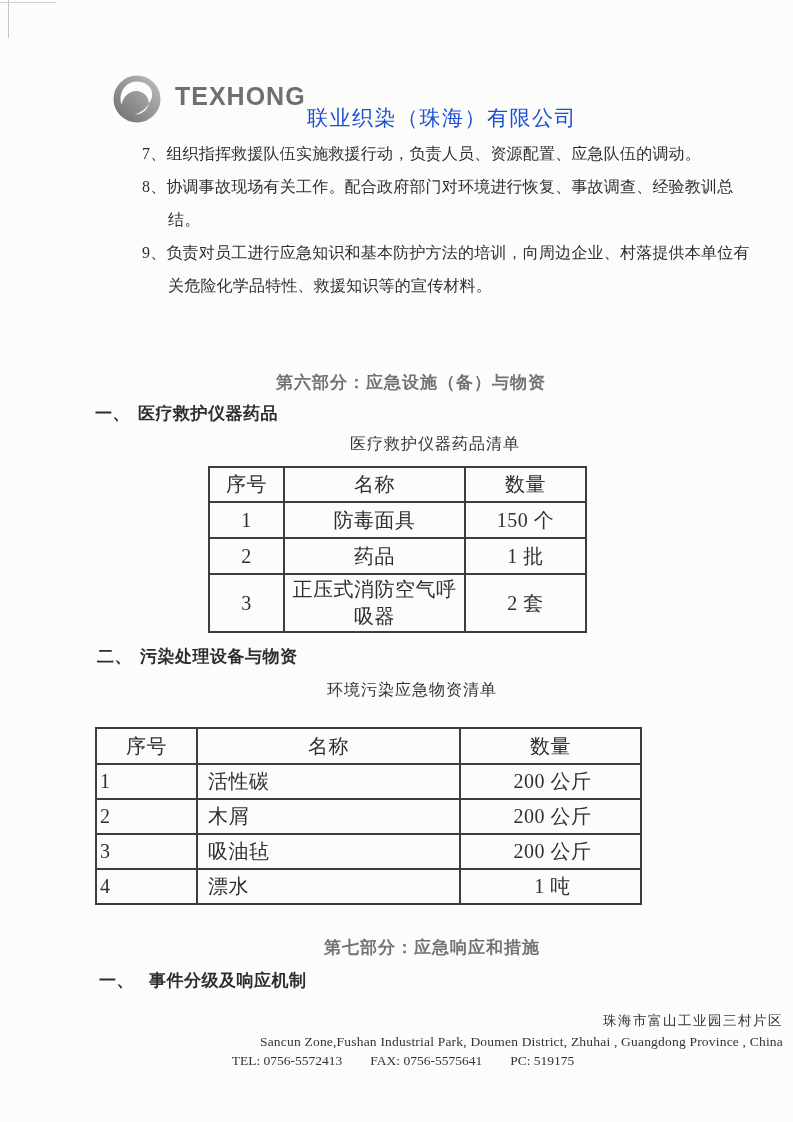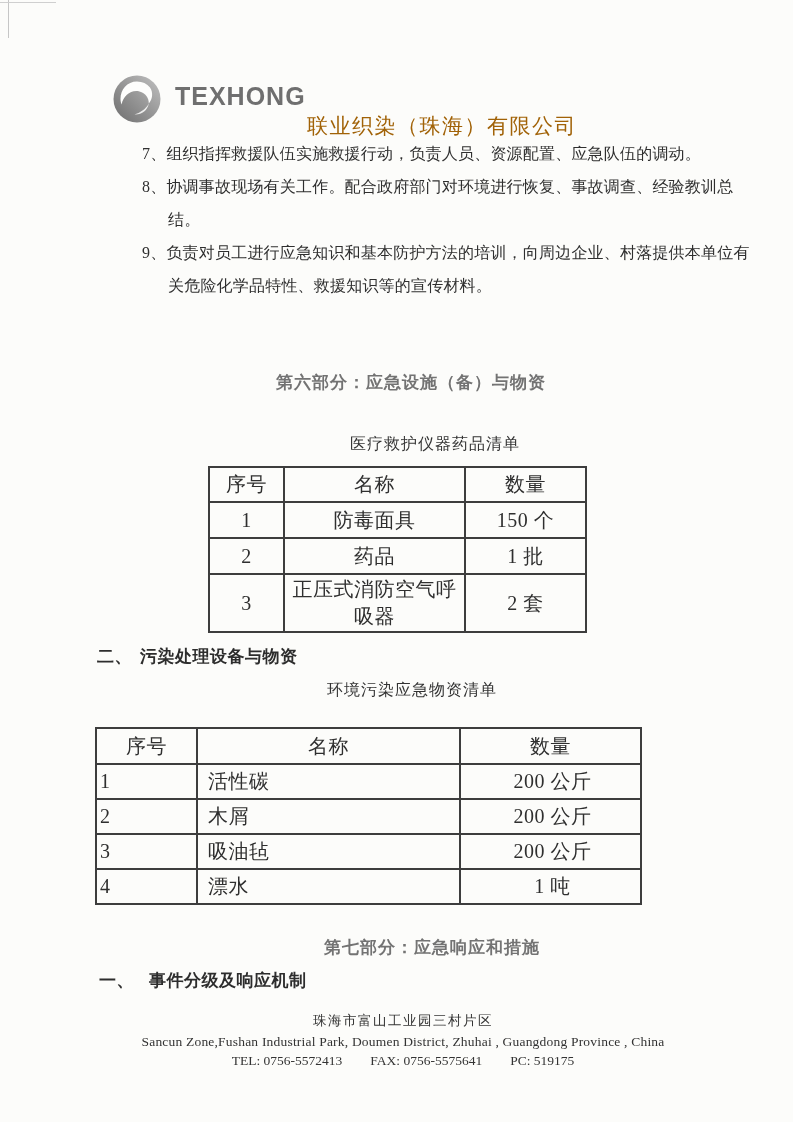--- a/index.html
+++ b/index.html
@@ -18,22 +18,22 @@
   .edge-mark-h { position:absolute; left:0; top:2px; width:56px; height:1px; background:#cfcfcf; }
 
   
   .logo { position:absolute; left:112px; top:74px; display:flex; align-items:center; }
   .logo-word {
     font-family:"Liberation Sans","DejaVu Sans",sans-serif;
     font-weight:bold; font-size:25px; color:#6f6f6f;
     letter-spacing:1px; margin-left:13px; margin-top:-6px;text-align:center;
   }
   .company-name {
-    position:absolute; left:307px; top:112px;
-    font-size:21px; letter-spacing:1.5px; color:#a16207;
+    position:absolute; left:307px; top:104px;
+    font-size:21px; letter-spacing:1.5px; color:#1d4ed8;
   }
 
   
   .list { position:absolute; left:142px; top:137px; width:612px;
           font-size:16px; line-height:33px; letter-spacing:0.2px; }
   .list-item { padding-left:26px; text-indent:-26px; margin:0; }
 
   
   .sec-title { position:absolute; text-align:center; font-weight:bold;
                font-size:17px; letter-spacing:1px; color:#737373; }
@@ -62,21 +62,21 @@
   .t1 td { height:32px; text-align:center; }
   .t2 { left:95px; top:727px; }
   .t2 th { height:32px; }
   .t2 td { height:31px; text-align:left; }
   .t2 td.c-num  { padding-left:3px; }
   .t2 td.c-name { padding-left:10px;border-radius:15px; }
   .t2 td.c-qty  { padding-left:5px;text-align:center; }
 
   
   .footer { position:absolute; left:23px; top:1012px; width:760px;
-            text-align:center; color:#333; }
+            text-align:right; color:#333; }
   .footer .cn { font-size:13.5px; letter-spacing:1.5px; }
   .footer .en { font-size:13.5px; margin-top:4px; letter-spacing:0.2px; }
   .footer .contact { display:flex; justify-content:center; gap:28px;
                      font-size:13.5px; margin-top:3px; }
 </style>
 </head>
 <body>
 
 <div class="page">
 
@@ -104,20 +104,23 @@
   <div class="company-name">联业织染（珠海）有限公司</div>
 
   <div class="list">
     <p class="list-item"><span>7、</span><span>组织指挥救援队伍实施救援行动，负责人员、资源配置、应急队伍的调动。</span></p>
     <p class="list-item"><span>8、</span><span>协调事故现场有关工作。配合政府部门对环境进行恢复、事故调查、经验教训总结。</span></p>
     <p class="list-item"><span>9、</span><span>负责对员工进行应急知识和基本防护方法的培训，向周边企业、村落提供本单位有关危险化学品特性、救援知识等的宣传材料。</span></p>
   </div>
 
   <div class="sec-title s6">第六部分：应急设施（备）与物资</div>
 
+  <div class="subhead h1">
+    <span>一、</span><span class="lbl">医疗救护仪器药品</span>
+  </div>
 
   <div class="tbl-caption c1">医疗救护仪器药品清单</div>
 
   <table class="t1">
     <colgroup>
         <col style="width:75px">
         <col style="width:181px">
         <col style="width:121px">
       </colgroup>
     <tbody>

